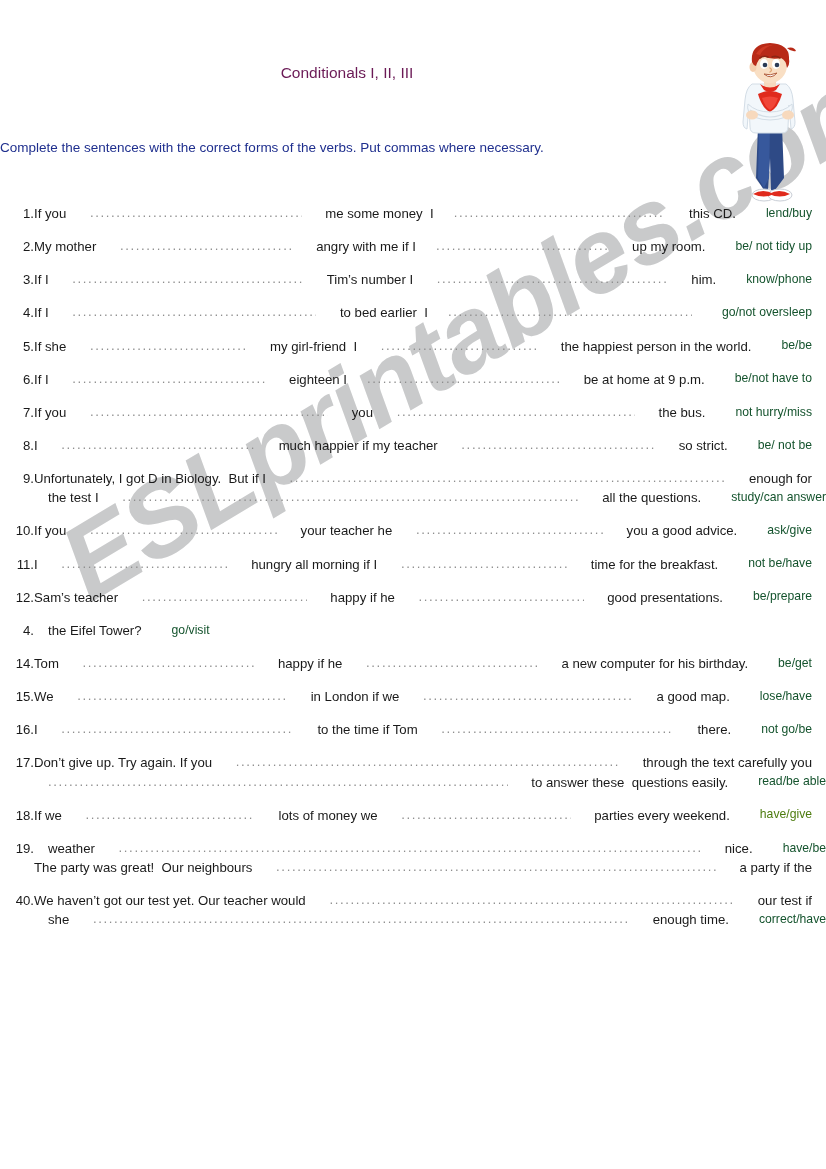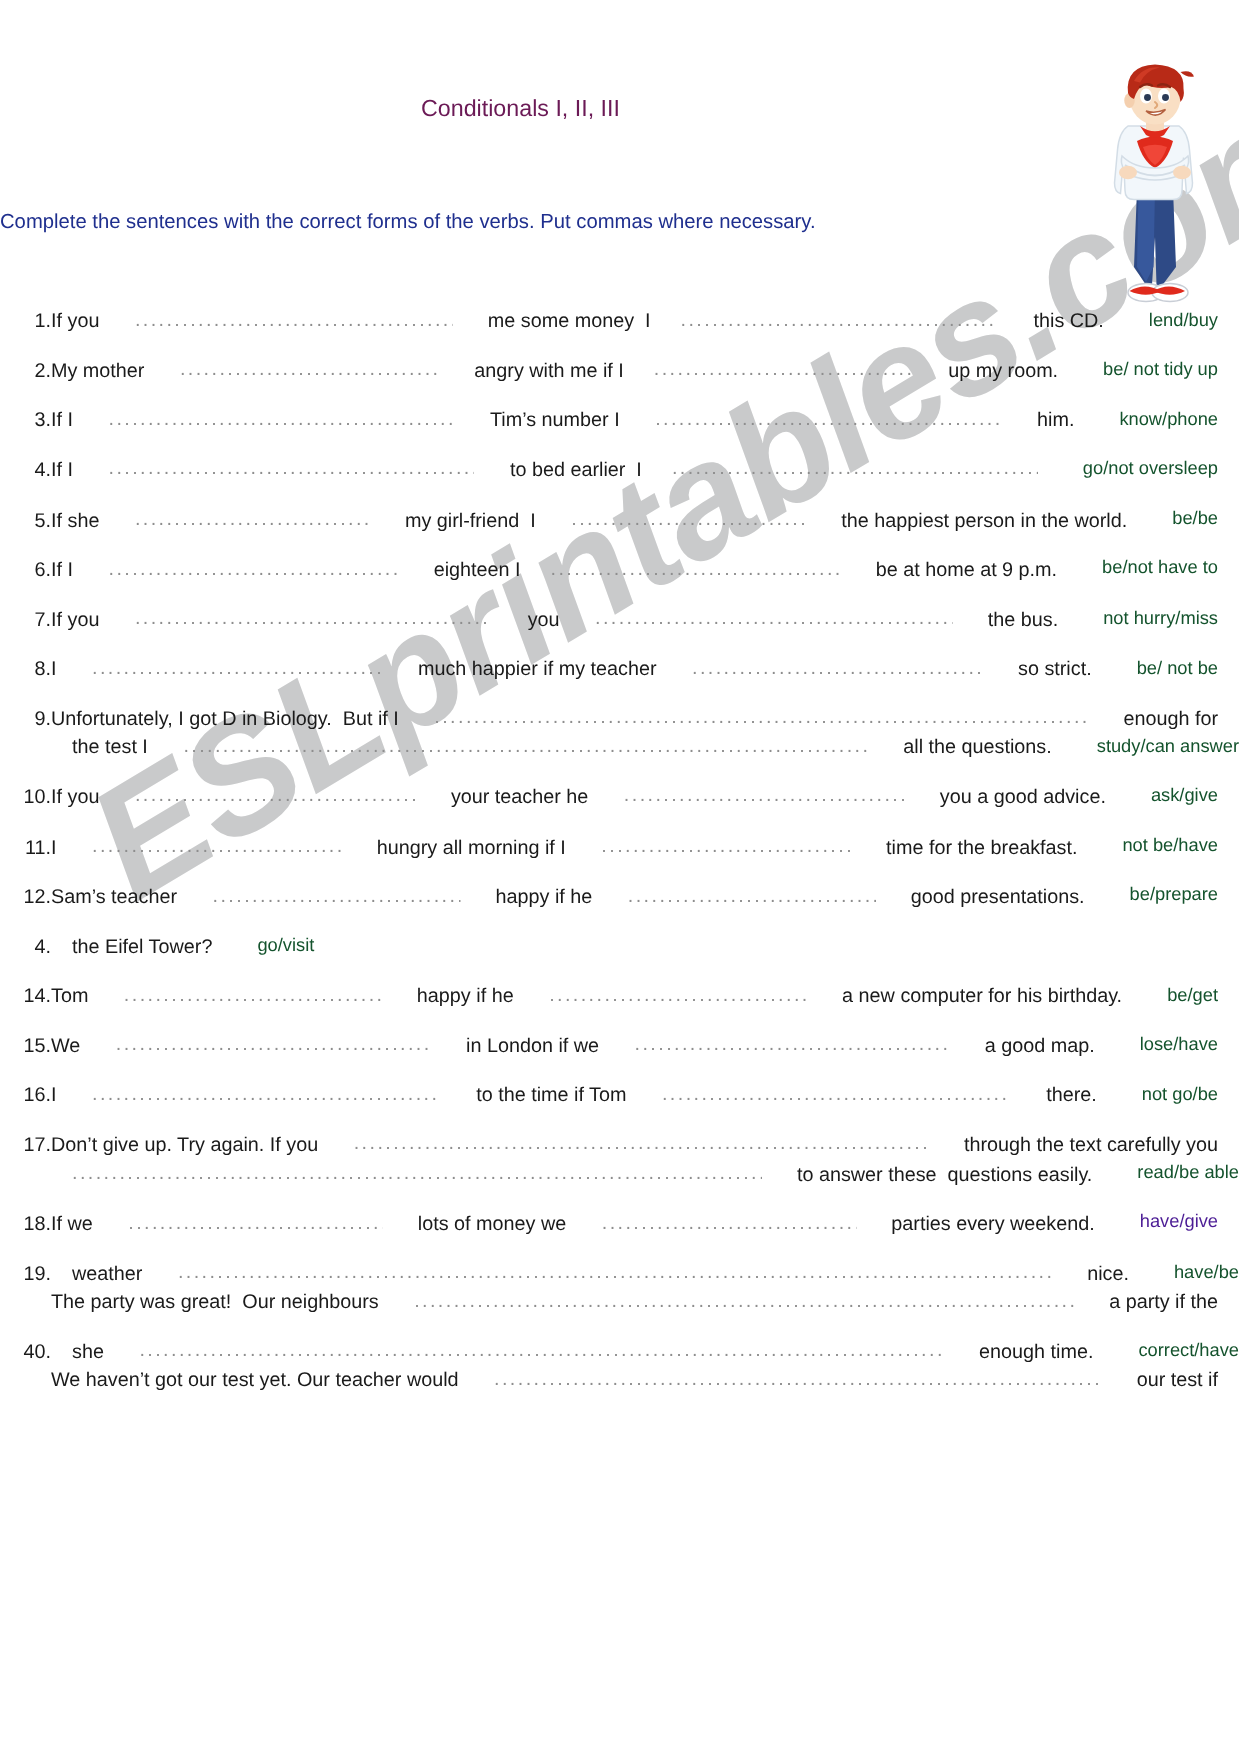--- a/index.html
+++ b/index.html
@@ -123,21 +123,21 @@
     content: "........................................................................................................................................................";
   }
   .cue {
     flex: 0 0 auto;
     color: #14532d;
     font-size: 12.2px;
     padding-left: 10px;
     white-space: pre;
     text-align: right;
   }
-  .cue.dark { color: #4c1d95; }
+  .cue.dark { color: #4d7c0f; }
   .line2 { padding-left: 14px; }
 </style>
 </head>
 <body>
 
 <div class="page">
 
   <div class="watermark">ESLprintables.com</div>
 
   <div class="title">Conditionals I, II, III</div>
@@ -398,27 +398,27 @@
           <span class="cue">have/be</span>
         </div>
         <div class="line">
           <span class="seg">The party was great!  Our neighbours </span>
           <span class="blank"></span>
           <span class="seg"> a party if the</span>
         </div>
       </div>
       <div class="item">
         <span class="num">40.</span>
+        <div class="line">
+          <span class="seg">We haven’t got our test yet. Our teacher would </span>
+          <span class="blank"></span>
+          <span class="seg"> our test if</span>
+        </div>
         <div class="line line2">
           <span class="seg">she </span>
           <span class="blank"></span>
           <span class="seg"> enough time.</span>
           <span class="cue">correct/have</span>
         </div>
-        <div class="line">
-          <span class="seg">We haven’t got our test yet. Our teacher would </span>
-          <span class="blank"></span>
-          <span class="seg"> our test if</span>
-        </div>
       </div>
     </div>
 
 </div>
 
 </body></html>

